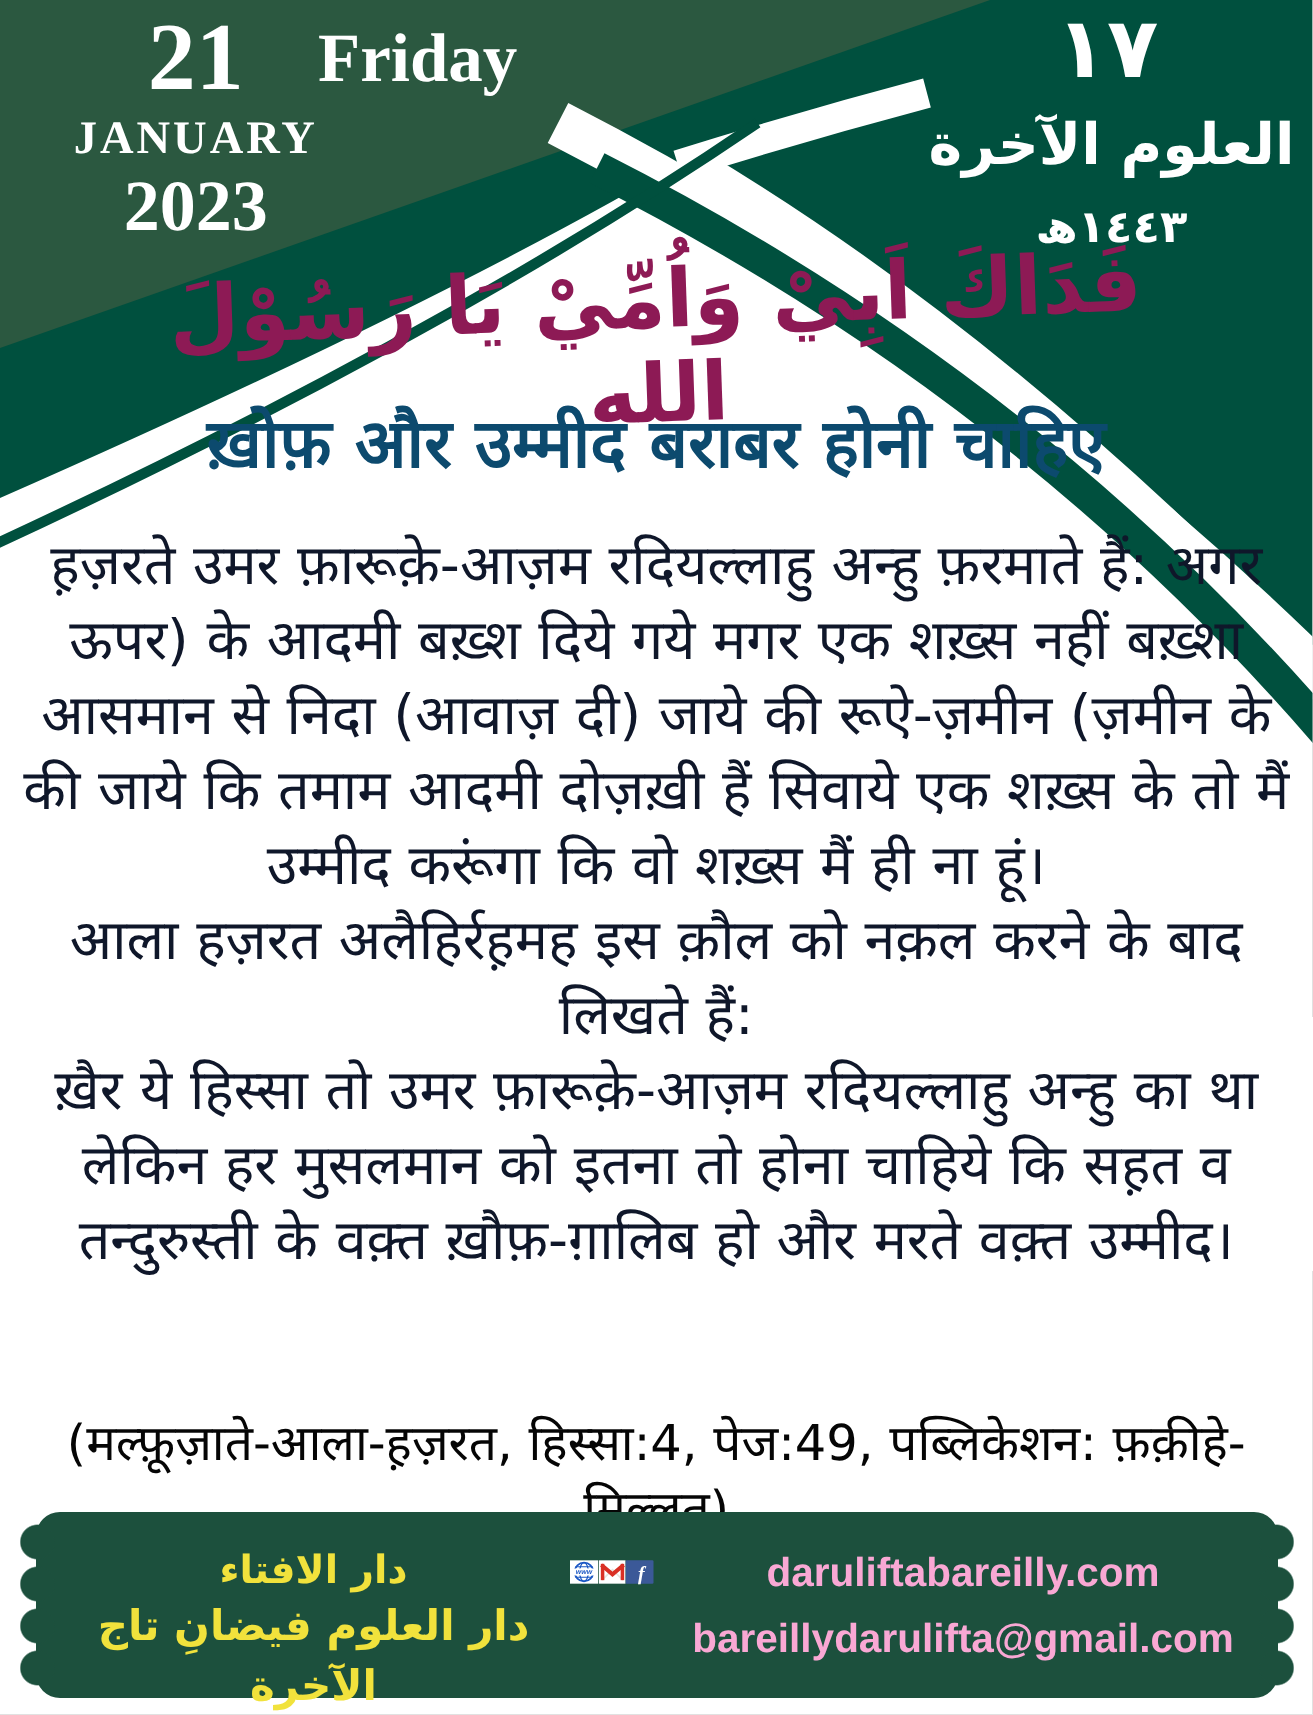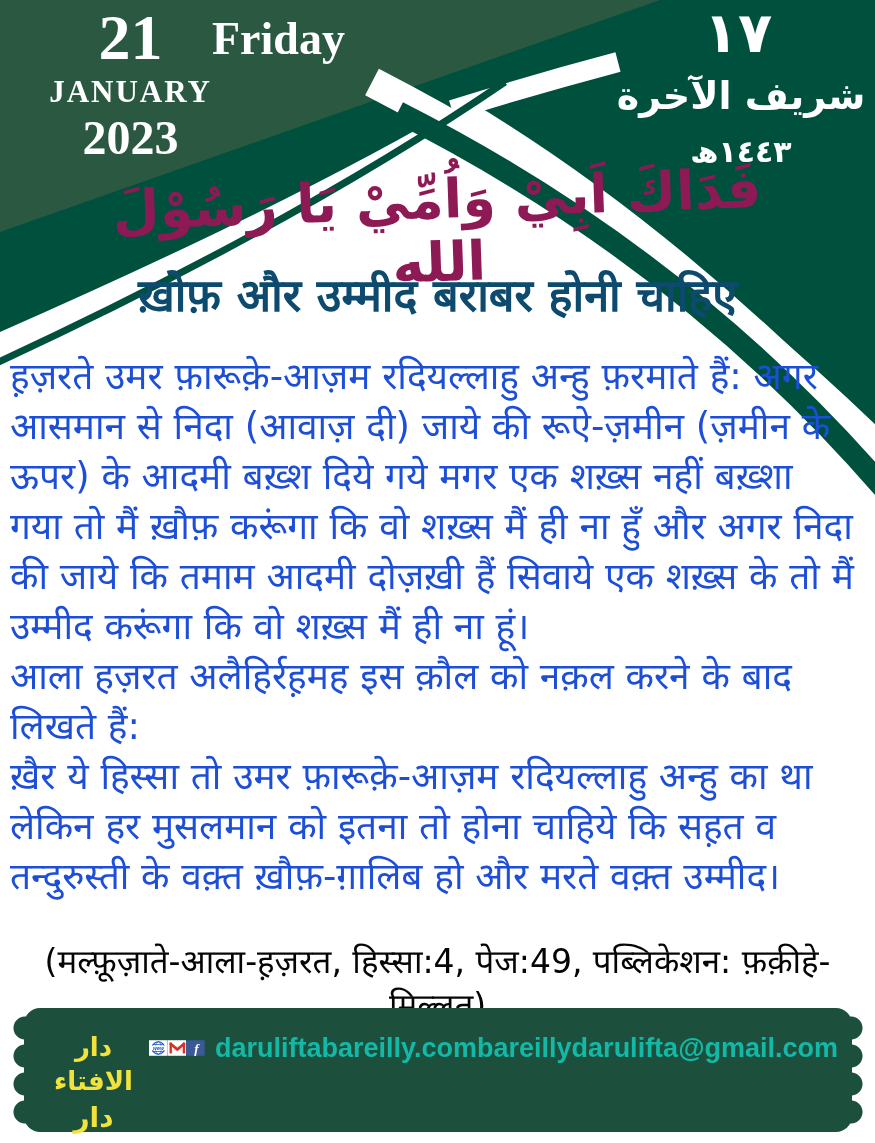--- a/index.html
+++ b/index.html
@@ -30,21 +30,21 @@
     display:flex; align-items:center; justify-content:center;
     direction:rtl; color:#8D1A55; font:700 54px "DejaVu Sans", sans-serif;
     transform:rotate(-2deg); text-align:center;
   }
   
   .title-hi {
     position:absolute; left:0; top:268px; width:100%; text-align:center;
     color:#0c4a6e; font-size:45px; font-weight:700; line-height:56px;
   }
   
-  .body-text { position:absolute; left:10px; top:352px; width:855px; color:#1d4ed8; }
+  .body-text { position:absolute; left:10px; top:352px; width:855px; text-align:center; color:#0f172a; }
   .body-text .line { height:50px; line-height:50px; font-size:37px; white-space:nowrap; }
   .citation {
     position:absolute; left:0; top:940px; width:100%; text-align:center;
     color:#050505; font-size:33px; line-height:44px;
   }
   
   .footer-band {
     position:absolute; left:24px; top:1008px; width:828px; height:124px;
     background:#1C503D; border-radius:16px; display:flex; align-items:stretch;
     padding:20px 14px;
@@ -55,22 +55,22 @@
   .scallop-left  { left:-12px; }
   .scallop-right { right:-12px; }
   .org-col { width:342px; display:flex; flex-direction:column; justify-content:space-between;
     text-align:center; direction:rtl; color:#F1E23C; font-weight:700; padding:2px 0; }
   .org-line1 { font-size:26px; line-height:34px; }
   .org-line2 { font-size:28px; line-height:40px; }
   .org-line3 { font-size:26px; line-height:34px; }
   .icons-col { width:56px; display:flex; flex-direction:row; justify-content:space-between; padding:1px 0;font-style:italic; }
   .icon-box { width:48px; height:38px; }
   .icon-box svg { width:100%; height:100%; display:block; }
-  .contacts-col { flex:1; display:flex; flex-direction:row; justify-content:space-between;
-    padding:2px 0 2px 10px; color:#14b8a6; font-family:"Liberation Sans", sans-serif; font-weight:700; }
+  .contacts-col { flex:1; display:flex; flex-direction:column; justify-content:space-between;
+    padding:2px 0 2px 10px; color:#f9a8d4; font-family:"Liberation Sans", sans-serif; font-weight:700;align-items:center; }
   .contact-line { font-size:27px; line-height:36px; white-space:nowrap; }
 </style>
 </head>
 <body>
 
 <div class="page">
 
   <svg class="dome-svg" viewBox="0 0 875 560" preserveAspectRatio="none" aria-hidden="true">
     <path d="M0,0 H875 V430 Q670,220 468,100 Q300,200 0,332 Z" fill="#00503E"></path>
     <path d="M0,0 L660,0 L0,232 Z" fill="#2B5840"></path>
@@ -82,32 +82,31 @@
 
   <div class="hdr date-block">
     <div class="day-number">21</div>
     <div class="month-name">JANUARY</div>
     <div class="year-number">2023</div>
   </div>
 
   <div class="hdr weekday-en">Friday</div>
 
   <div class="hdr hijri-day">١٧</div>
-  <div class="hdr hijri-month">شریف الآخرة</div>
+  <div class="hdr hijri-month">العلوم الآخرة</div>
   <div class="hdr hijri-year">١٤٤٣ھ</div>
 
   <div class="calligraphy">فَدَاكَ اَبِيْ وَاُمِّيْ يَا رَسُوْلَ الله</div>
 
   <div class="title-hi">ख़ोफ़ और उम्मीद बराबर होनी चाहिए</div>
 
   <div class="body-text">
     <div class="line">ह़ज़रते उमर फ़ारूक़े-आज़म रदियल्लाहु अन्हु फ़रमाते हैं: अगर</div>
+    <div class="line">ऊपर) के आदमी बख़्श दिये गये मगर एक शख़्स नहीं बख़्शा</div>
     <div class="line">आसमान से निदा (आवाज़ दी) जाये की रूऐ-ज़मीन (ज़मीन के</div>
-    <div class="line">ऊपर) के आदमी बख़्श दिये गये मगर एक शख़्स नहीं बख़्शा</div>
-    <div class="line">गया तो मैं ख़ौफ़ करूंगा कि वो शख़्स मैं ही ना हुँ और अगर निदा</div>
     <div class="line">की जाये कि तमाम आदमी दोज़ख़ी हैं सिवाये एक शख़्स के तो मैं</div>
     <div class="line">उम्मीद करूंगा कि वो शख़्स मैं ही ना हूं।</div>
     <div class="line">आला हज़रत अलैहिर्रह़मह इस क़ौल को नक़ल करने के बाद</div>
     <div class="line">लिखते हैं:</div>
     <div class="line">ख़ैर ये हिस्सा तो उमर फ़ारूक़े-आज़म रदियल्लाहु अन्हु का था</div>
     <div class="line">लेकिन हर मुसलमान को इतना तो होना चाहिये कि सह़त व</div>
     <div class="line">तन्दुरुस्ती के वक़्त ख़ौफ़-ग़ालिब हो और मरते वक़्त उम्मीद।</div>
   </div>
 
   <div class="citation">(मल्फ़ूज़ाते-आला-ह़ज़रत, हिस्सा:4, पेज:49, पब्लिकेशन: फ़क़ीहे-मिल्लत)</div>

